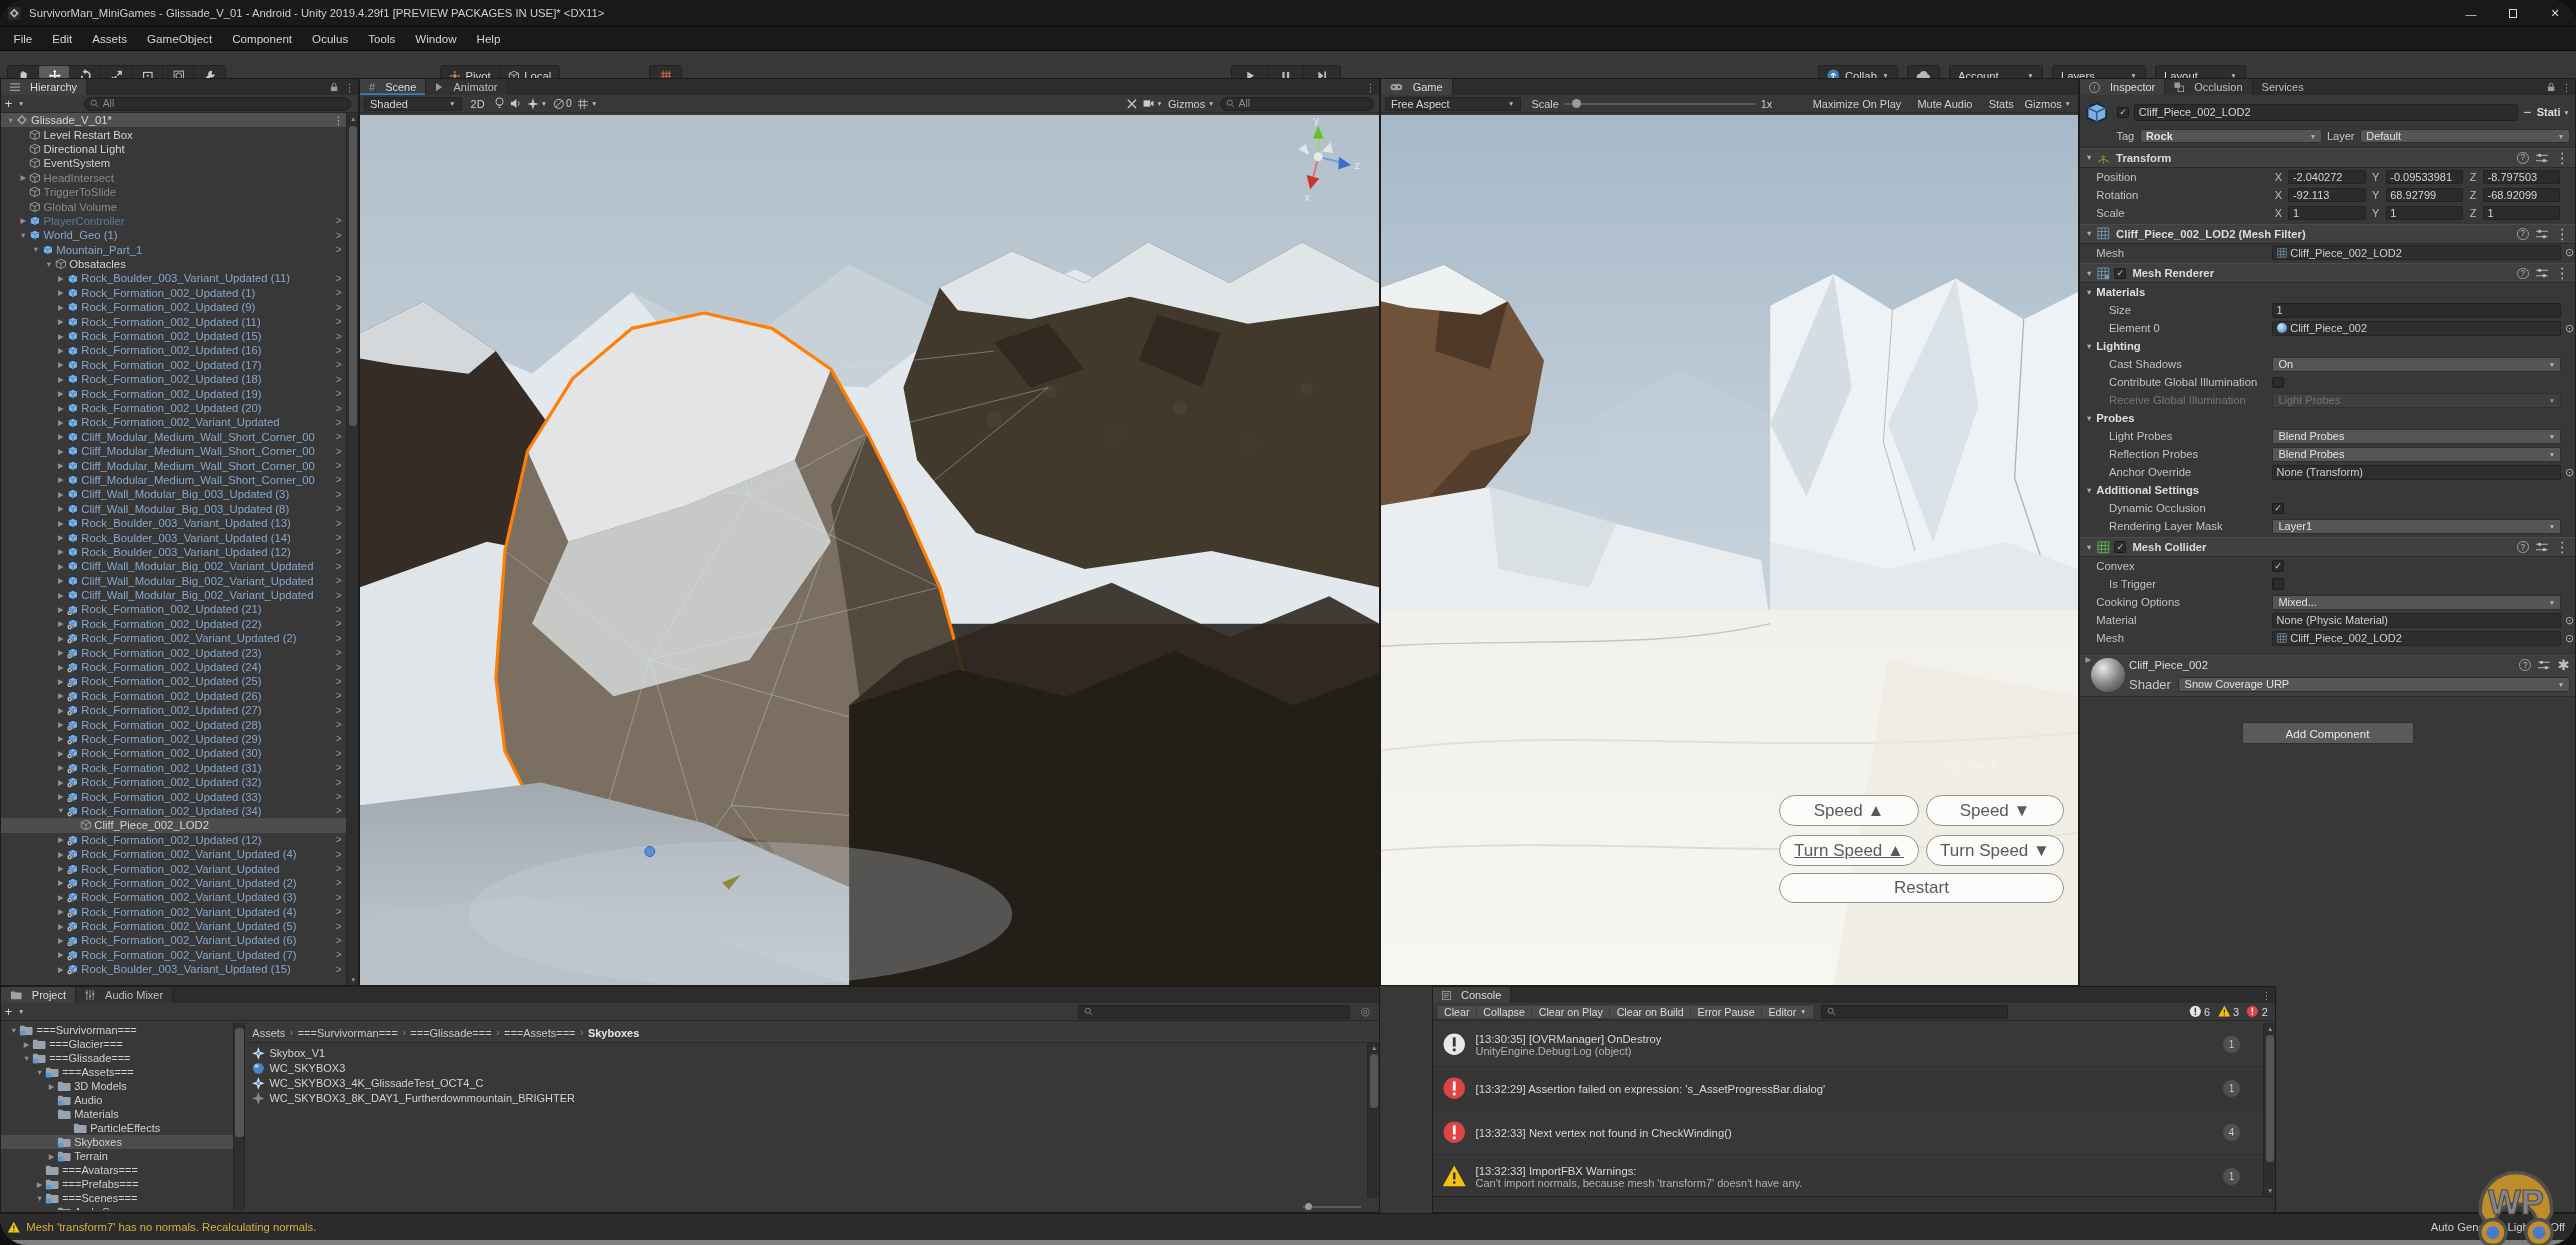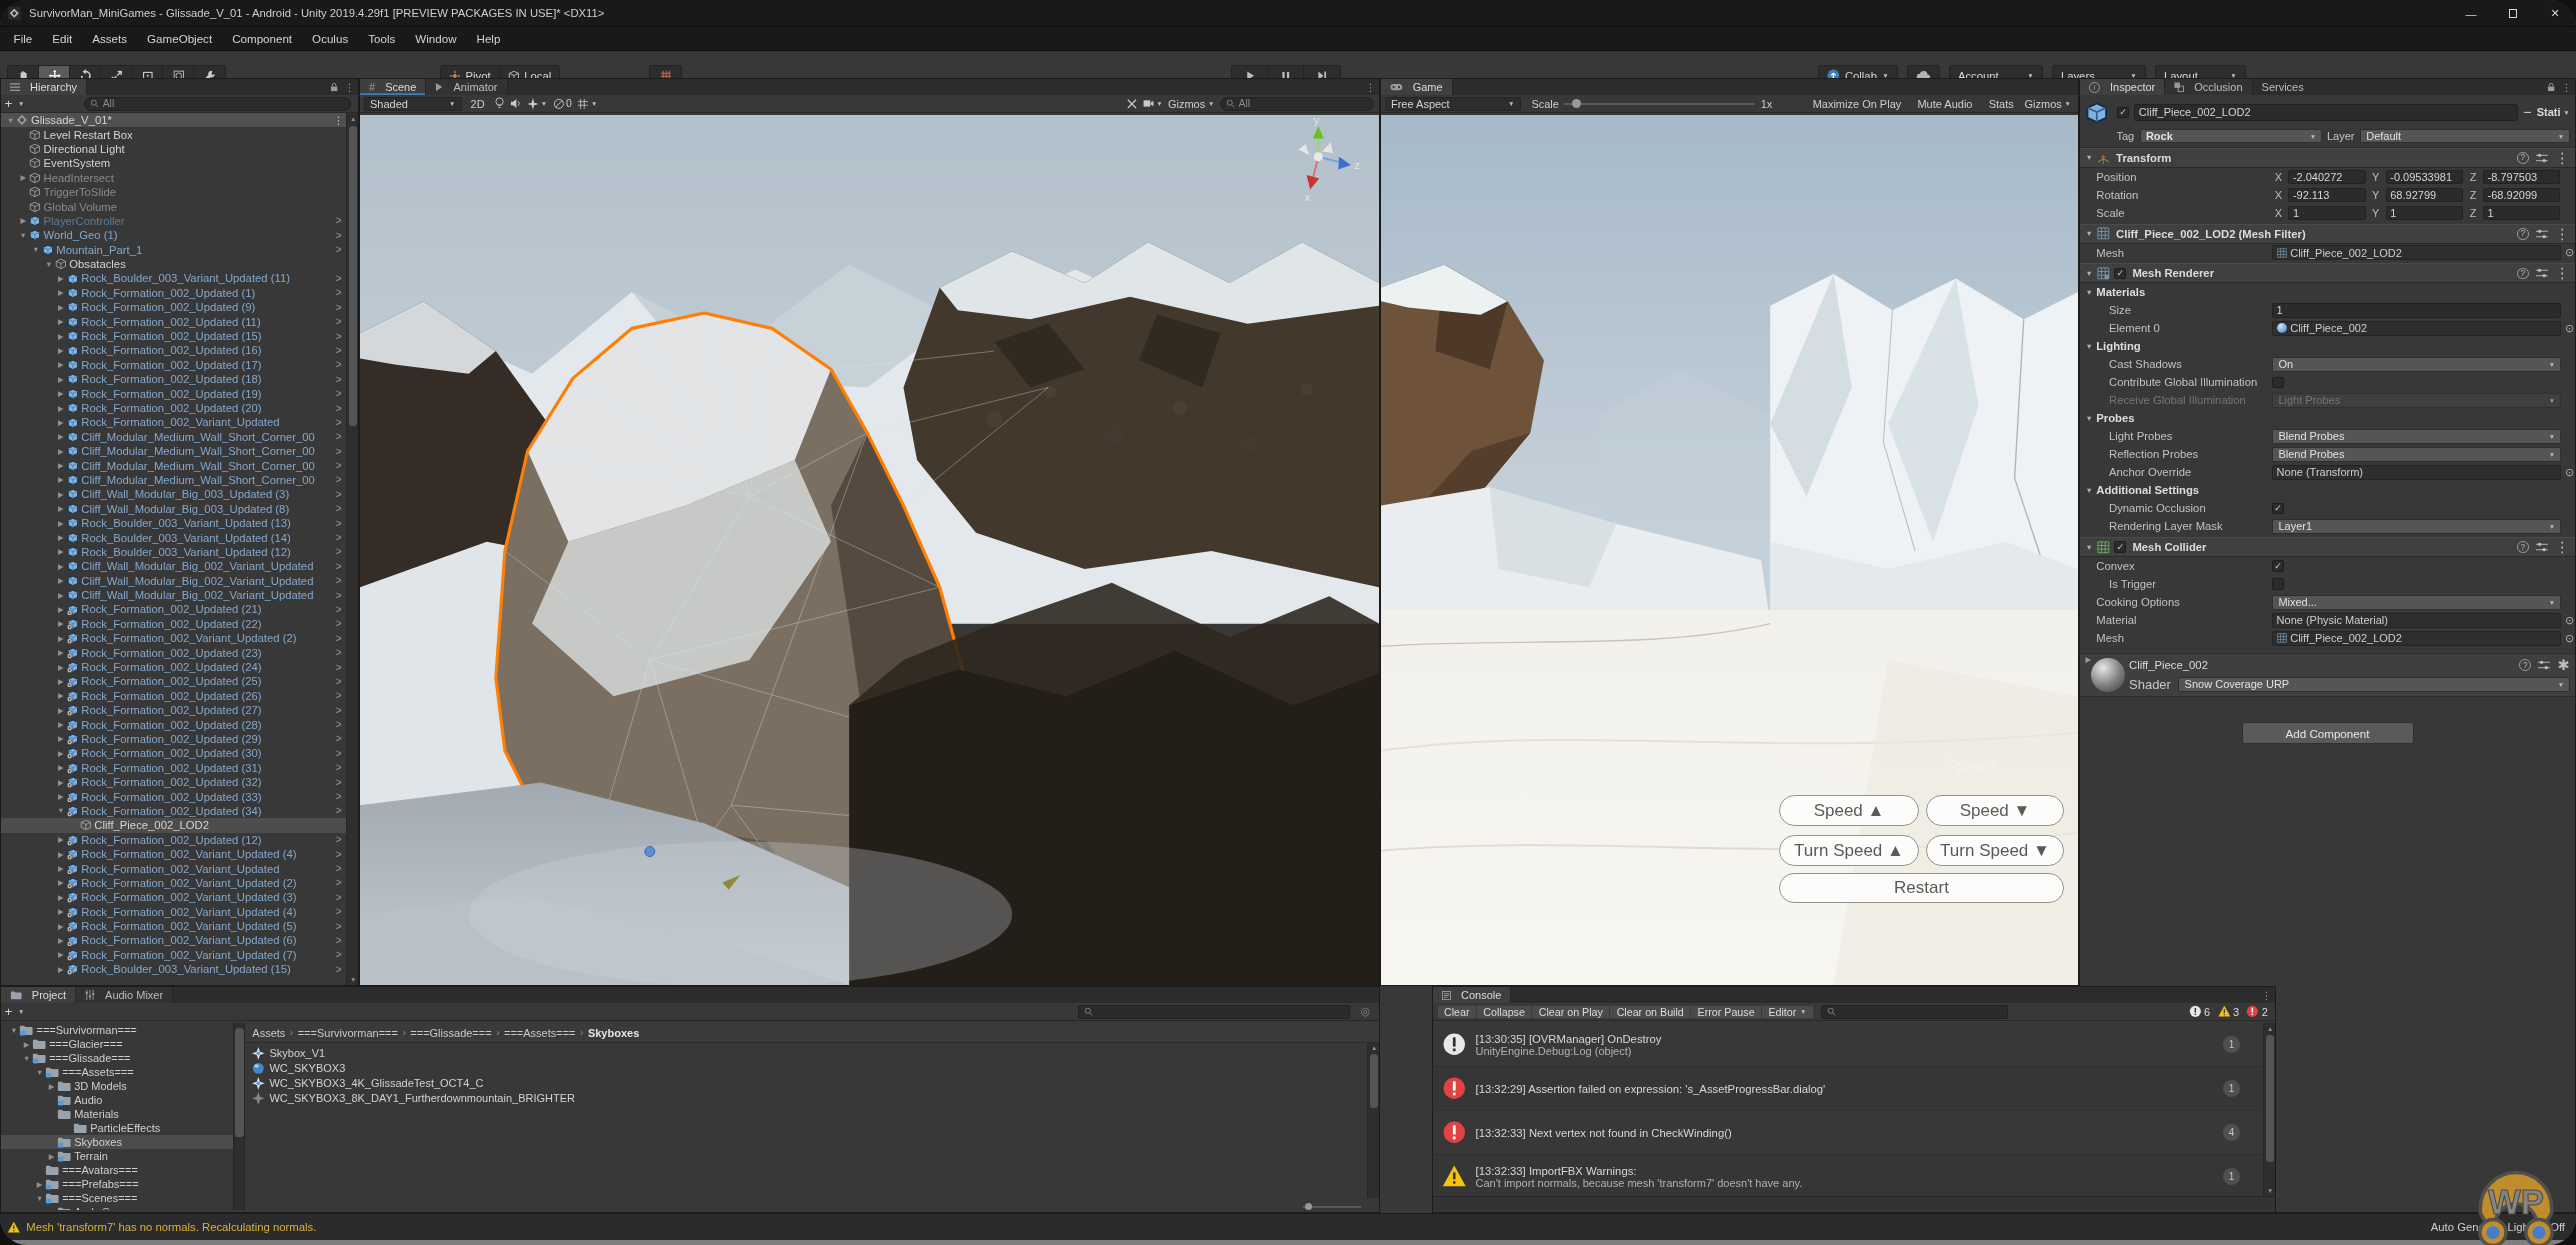--- a/index.html
+++ b/index.html
@@ -1217,21 +1217,21 @@
         <path d="M0,585 C150,575 300,590 430,560" stroke="#c8c4b8" fill="none" stroke-width="1.5"></path>
         <path d="M0,700 C220,670 420,710 770,680" stroke="#dedbd1" fill="none" stroke-width="2" opacity=".8"></path>
         <path d="M0,810 C250,790 500,830 770,790" stroke="#d8d5ca" fill="none" stroke-width="2" opacity=".8"></path>
         <polygon points="560,600 770,640 770,958 500,958" fill="#eceade" opacity=".6"></polygon>
       </svg>
 
       <span class="govl-label" style="left:398px;top:641px;">Turn Speed:</span>
       <span class="govl-label" style="left:563px;top:641px;">Speed:</span>
       <div class="gbtn" style="left:398px;top:680px;width:140px;height:31px;">Speed ▲</div>
       <div class="gbtn" style="left:545px;top:680px;width:138px;height:31px;">Speed ▼</div>
-      <div class="gbtn" style="left:398px;top:720px;width:140px;height:31px;">Turn Speed ▲</div>
+      <div class="gbtn" style="left:398px;top:720px;width:140px;height:31px;text-decoration:underline;">Turn Speed ▲</div>
       <div class="gbtn" style="left:545px;top:720px;width:138px;height:31px;">Turn Speed ▼</div>
       <div class="gbtn" style="left:398px;top:758px;width:285px;height:30px;">Restart</div>
     </div>
   </div>
 
   <div class="panel" style="left:2079px;top:78px;width:497px;height:1135px;">
     <div class="tabstrip">
       <div class="tab active">
         <span style="width:11px;height:11px;border:0.9px solid #9a9a9a;border-radius:50%;font-size:7.3px;display:flex;align-items:center;justify-content:center;color:#9a9a9a">i</span>
         <span>Inspector</span>

